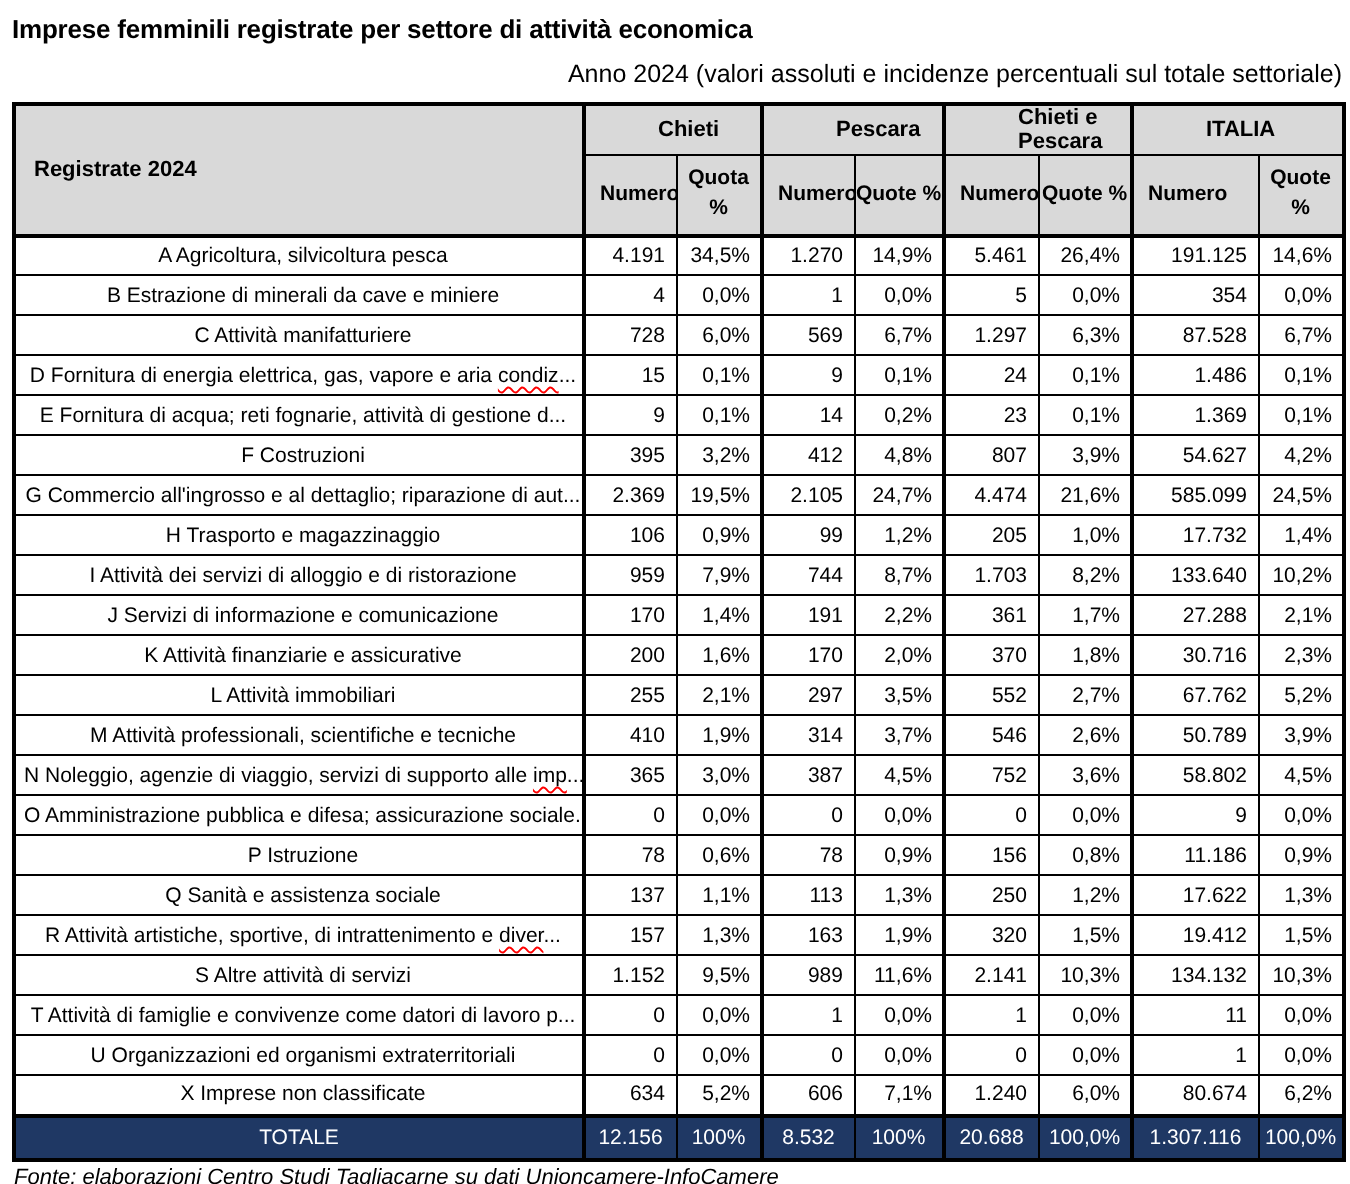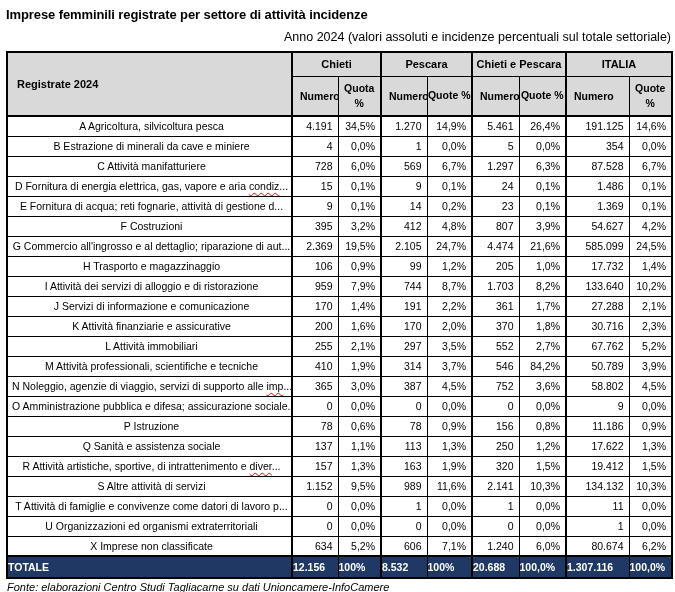--- a/index.html
+++ b/index.html
@@ -30,21 +30,21 @@
     width: 665px;
     border: 2px solid var(--border);
   }
   th, td {
     border: 1px solid var(--border);
     font-size: 11px;
     overflow: hidden;
   }
   thead th { background: var(--header-bg); font-weight: bold; }
   tr.group-row { height: 24px; }
-  tr.group-row th.grp { text-align: center; vertical-align: middle; }
+  tr.group-row th.grp { text-align: left; vertical-align: middle; padding-left: 36px; }
   tr.sub-row { height: 40px; }
   tr.sub-row th { vertical-align: middle; border-bottom: 2px solid var(--border); }
   th.corner {
     text-align: left; vertical-align: middle; padding-left: 9px;
     border-right: 2px solid var(--border); border-bottom: 2px solid var(--border);
   }
   th.numh { text-align: left; padding-left: 7px; font-size: 10.5px; }
   th.quoh { text-align: center; font-size: 10.5px; line-height: 1.45; }
   .gs { border-left: 2px solid var(--border); }
   tbody tr { height: 20px; }
@@ -55,34 +55,34 @@
   td.num { text-align: right; padding-right: 5px; font-size: 10.5px; }
   .sq {
     text-decoration: underline wavy var(--squiggle);
     text-decoration-thickness: 1px;
     text-underline-offset: 2px;
     text-decoration-skip-ink: none;
   }
   tfoot tr { height: 22px; }
   tfoot td {
     background: var(--total-bg); color: var(--total-fg);
-    font-weight: bold; font-size: 10.5px;
+    font-weight: normal; text-align: center; font-size: 10.5px;
     border-top: 2px solid var(--border);
   }
   tfoot td.tlbl { border-right: 2px solid var(--border); }
   .fonte {
     font-size: 11px; font-style: italic; margin-top: 2px; padding-left: 1px;
     white-space: nowrap;
   }
 </style>
 </head>
 <body>
 
 <div class="page">
-  <div class="title">Imprese femminili registrate per settore di attività incidenze</div>
+  <div class="title">Imprese femminili registrate per settore di attività economica</div>
   <div class="subtitle">Anno 2024 (valori assoluti e incidenze percentuali sul totale settoriale)</div>
 
   <table class="main">
     <colgroup>
       <col style="width:285px">
       <col style="width:46px">
         <col style="width:43px">
       <col style="width:46px">
         <col style="width:45px">
       <col style="width:47px">
@@ -242,21 +242,21 @@
           <td class="num gs">67.762</td>
           <td class="num">5,2%</td>
         </tr>
         <tr>
           <td class="lbl">M Attività professionali, scientifiche e tecniche</td>
           <td class="num gs">410</td>
           <td class="num">1,9%</td>
           <td class="num gs">314</td>
           <td class="num">3,7%</td>
           <td class="num gs">546</td>
-          <td class="num">84,2%</td>
+          <td class="num">2,6%</td>
           <td class="num gs">50.789</td>
           <td class="num">3,9%</td>
         </tr>
         <tr>
           <td class="lbl">N Noleggio, agenzie di viaggio, servizi di supporto alle <span class="sq">imp</span>...</td>
           <td class="num gs">365</td>
           <td class="num">3,0%</td>
           <td class="num gs">387</td>
           <td class="num">4,5%</td>
           <td class="num gs">752</td>

